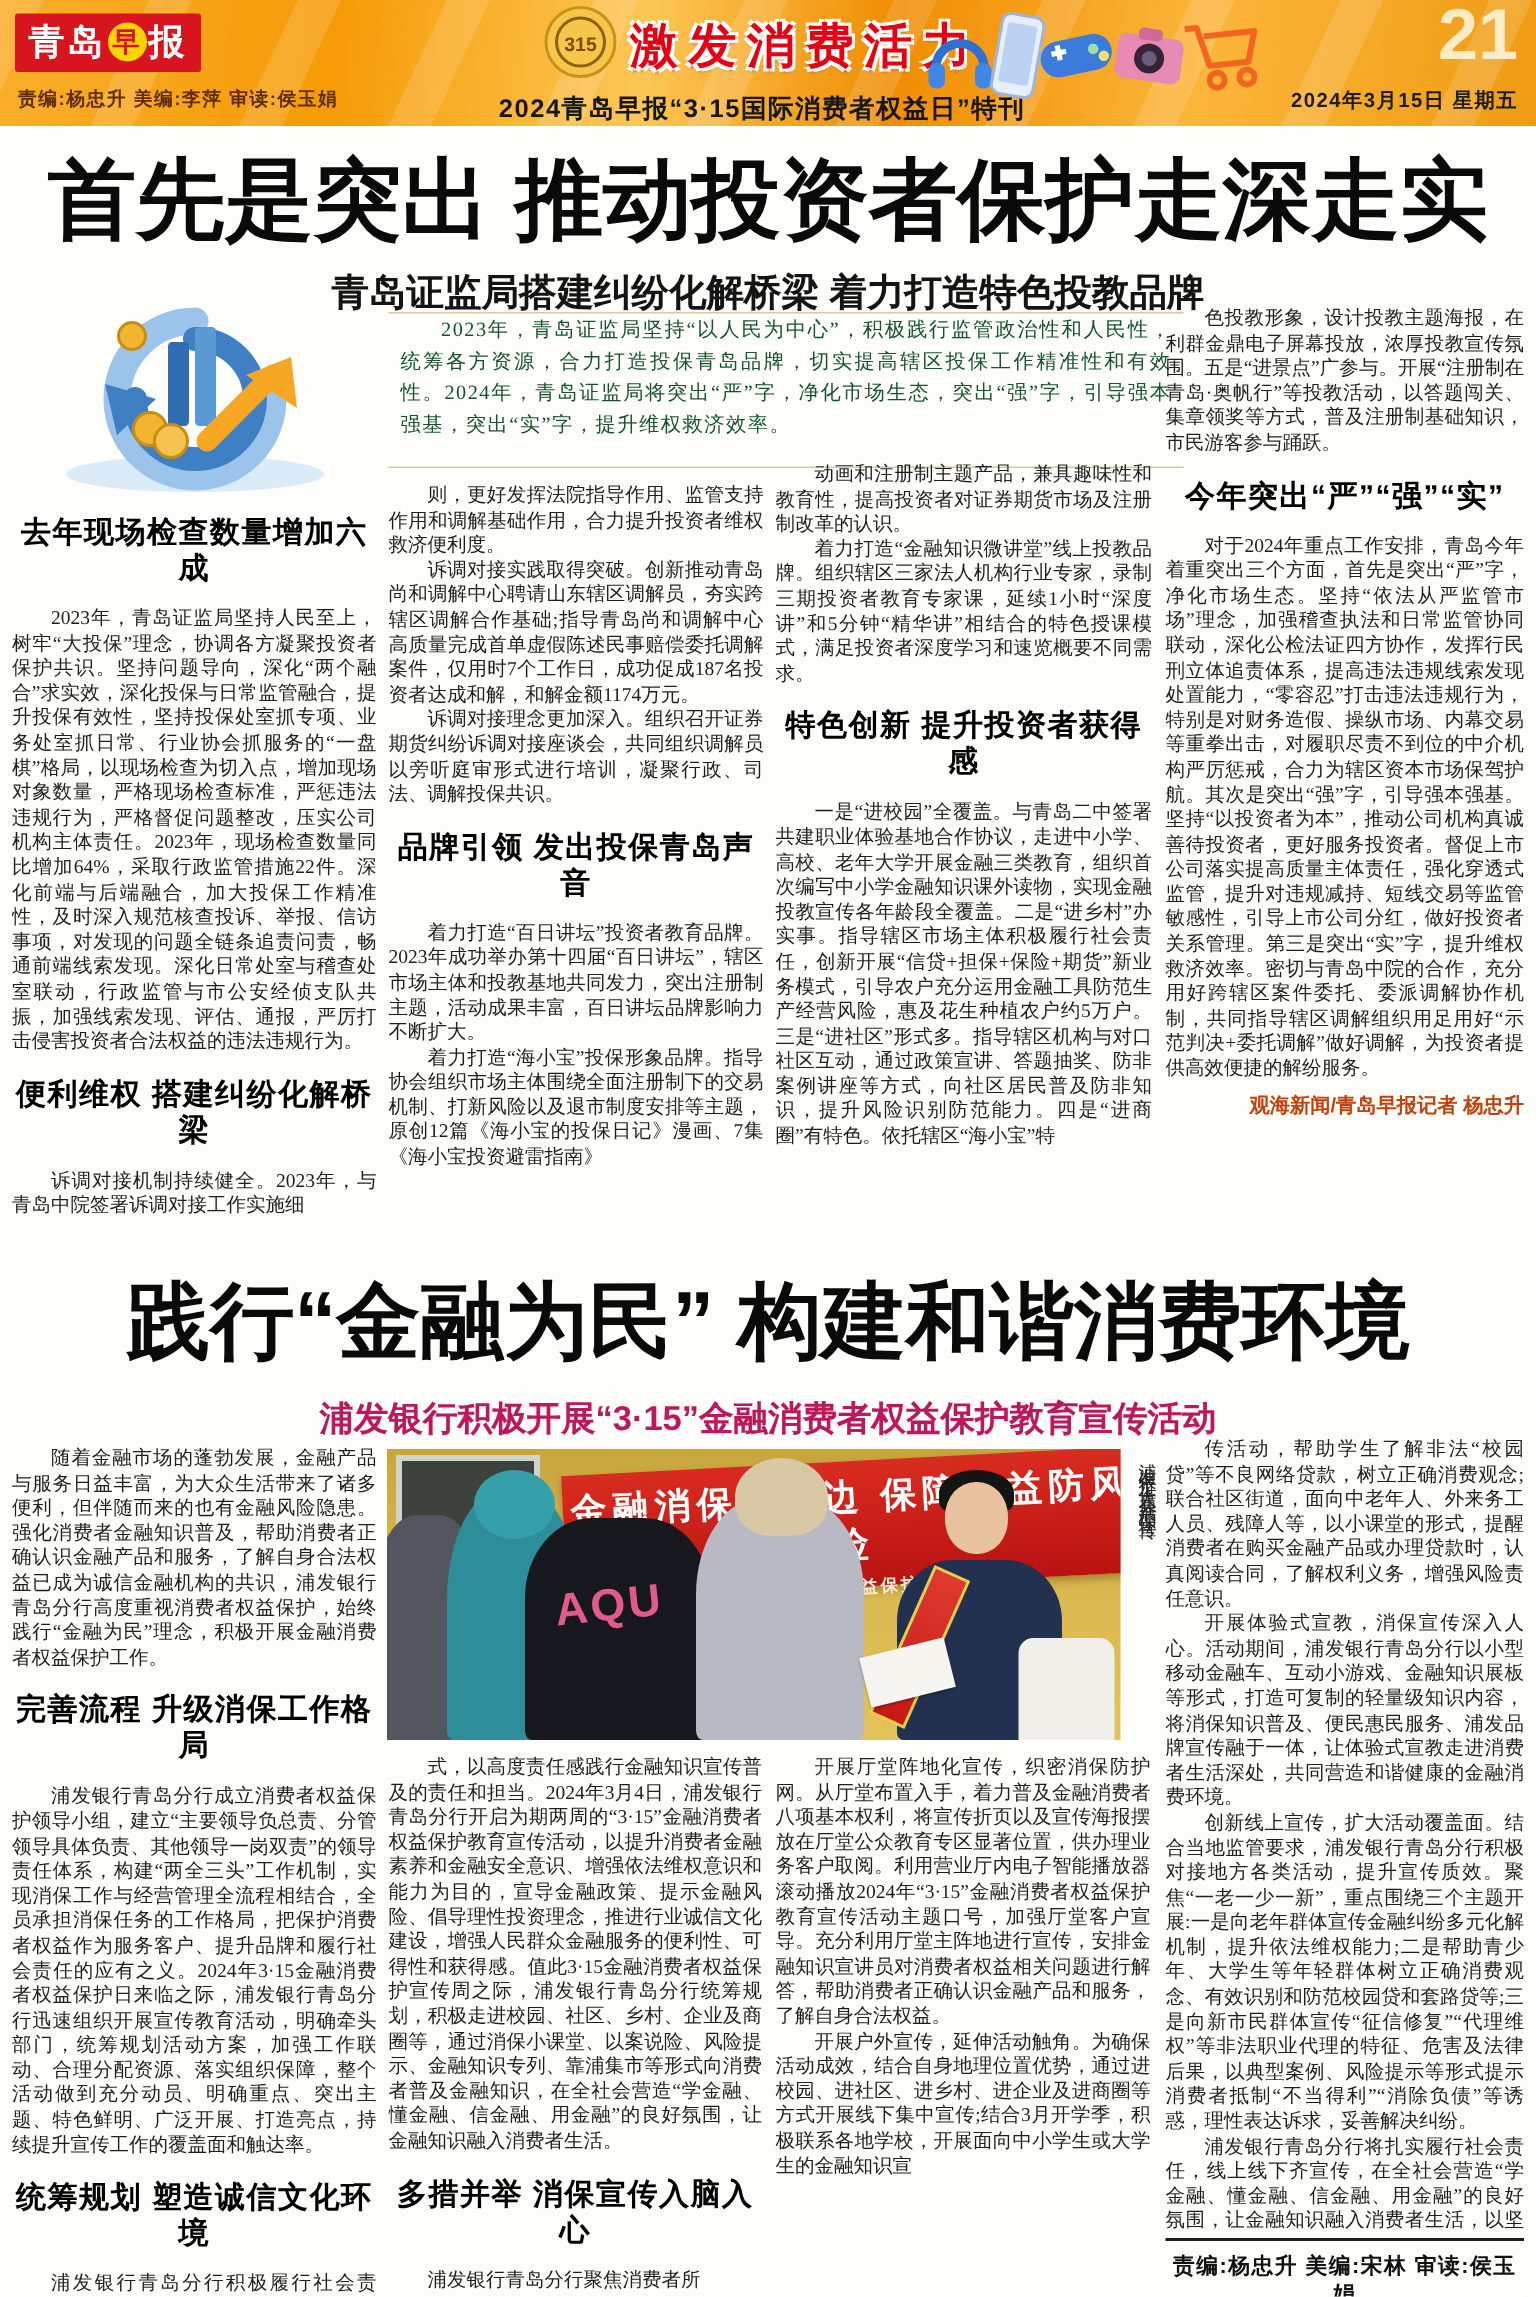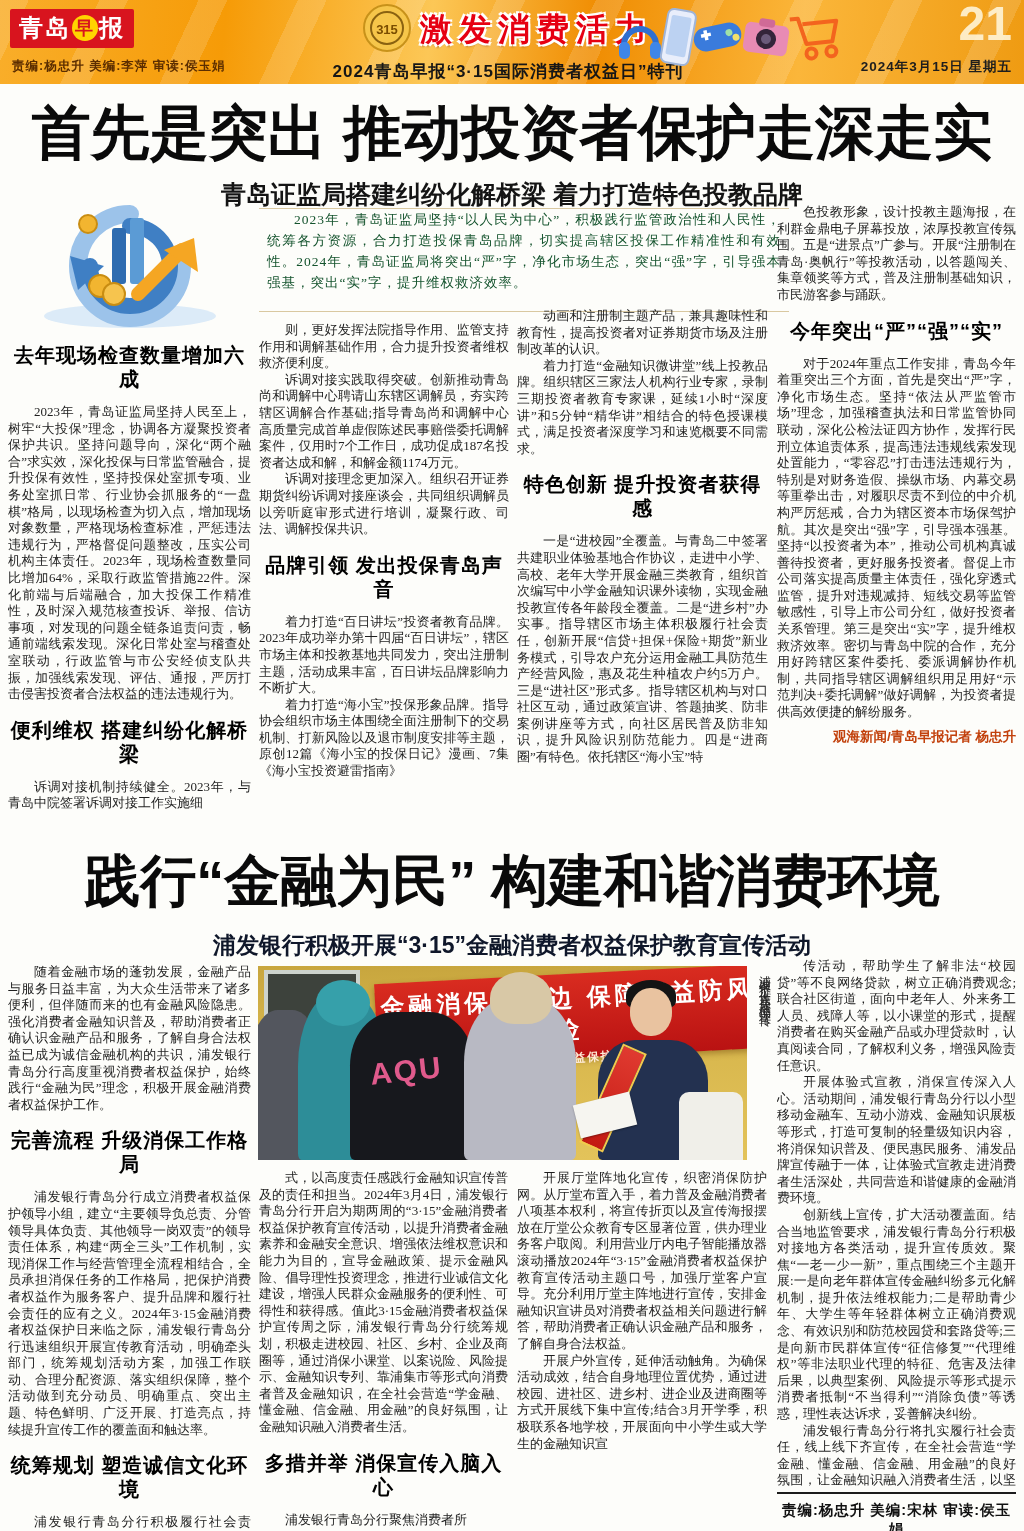--- a/index.html
+++ b/index.html
@@ -30,21 +30,21 @@
               font-size:13.5px; color:#1d1d1d; letter-spacing:1px; }
 
   
   .a1-headline { position:absolute; left:0; top:94px; width:1024px; text-align:center; font-family:"Liberation Sans",sans-serif;
                  font-weight:900; font-size:59px; color:#0a0a0a; letter-spacing:0; white-space:nowrap; }
   .a1-subhead  { position:absolute; left:0; top:178px; width:1024px; text-align:center; font-family:"Liberation Sans",sans-serif;
                  font-weight:bold; font-size:25px; color:#141414; }
   .a2-headline { position:absolute; left:0; top:844px; width:1024px; text-align:center; font-family:"Liberation Sans",sans-serif;
                  font-weight:900; font-size:56px; color:#0a0a0a; white-space:nowrap; }
   .a2-subhead  { position:absolute; left:0; top:930px; width:1024px; text-align:center; font-family:"Liberation Sans",sans-serif;
-                 font-weight:bold; font-size:23px; color:#0f172a; }
+                 font-weight:bold; font-size:23px; color:#be185d; }
 
   
   .a1-graphic { position:absolute; left:26px; top:198px; width:208px; height:132px; }
   .a1-intro { position:absolute; left:259px; top:208px; width:530px; height:104px; padding:0 8px 0;
               border-top:1px solid #d9c8a0; border-bottom:1px solid #d9c8a0;
               font-size:13.5px; line-height:21px; color:#14532d; text-indent:2em; text-align:justify; overflow:hidden; letter-spacing:1px;}
 
   
   .col { position:absolute; font-size:13px; line-height:16.6px; color:#1e1e1e; overflow:hidden; text-align:justify; }
   .col .para { text-indent:2em; }

